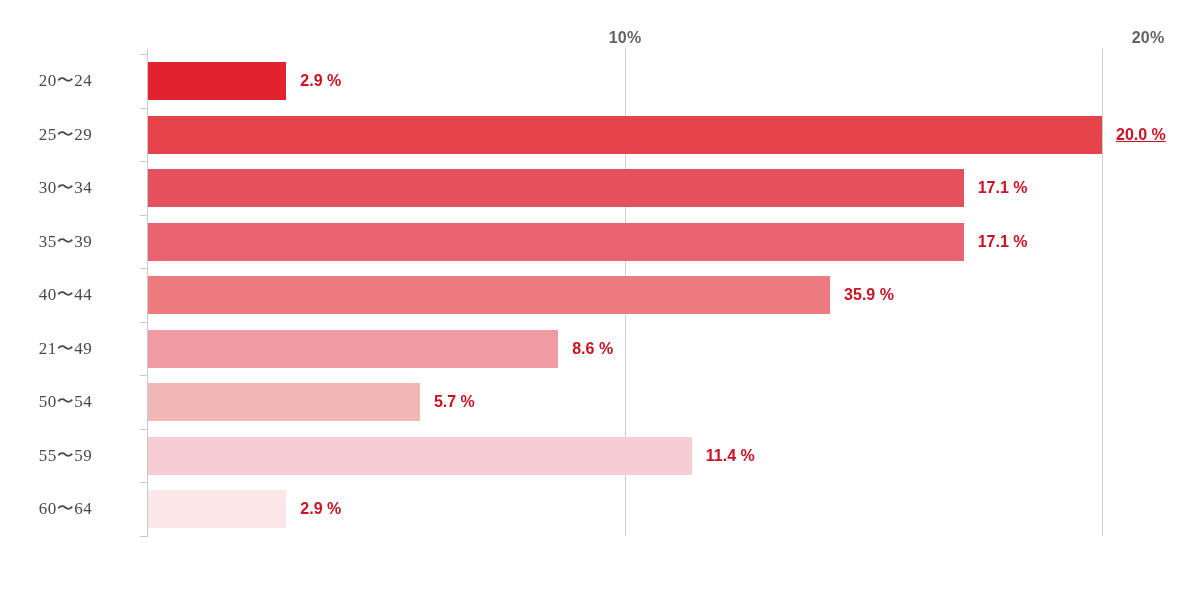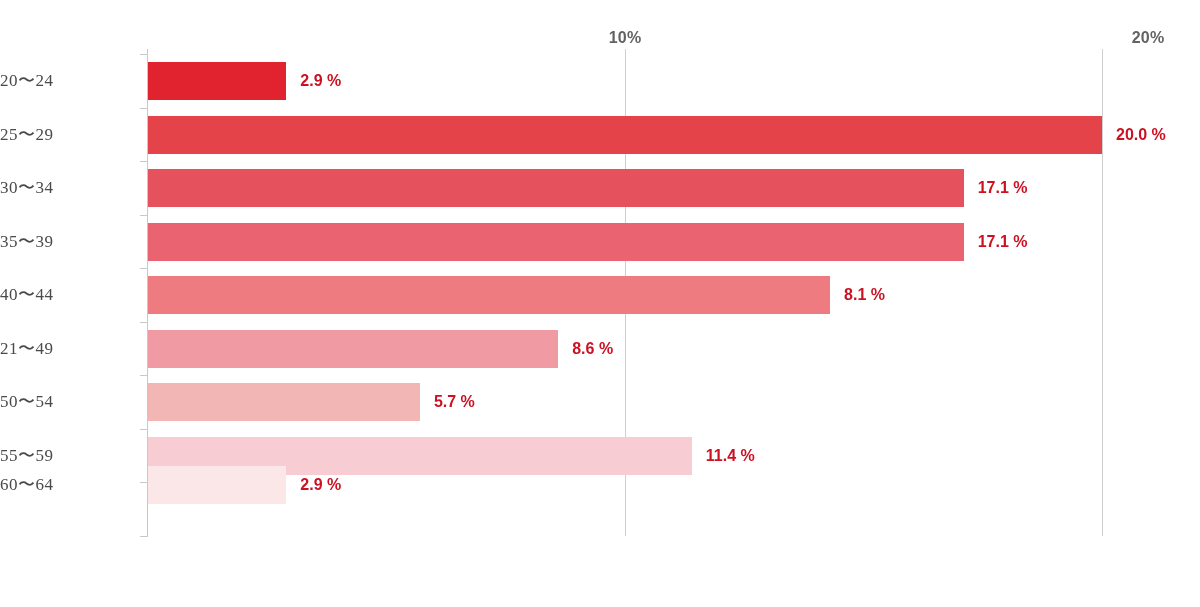--- a/index.html
+++ b/index.html
@@ -72,21 +72,21 @@
     left: 0;
     width: 1200px;
     height: 38px;
   }
   .cat-label {
     position: absolute;
     left: 0;
     width: 131px;
     height: 38px;
     line-height: 38px;
-    text-align: left;
+    text-align: center;
     font-size: 17px;
     color: #4a4a4a;
     white-space: nowrap;
     font-family: "Liberation Serif", "DejaVu Serif", serif;
     letter-spacing: 0.5px;
   }
   .bar {
     position: absolute;
     left: 148px;
     top: 0;
@@ -119,53 +119,53 @@
 
   <div class="plot" id="plot-area">
       <div class="row" style="top: 62px;">
         <div class="cat-label">20〜24</div>
         <div class="bar" style="width: 138.33px; background: rgb(224, 35, 46); height: 38px;"></div>
         <div class="value-label" style="left: 300.33px;">2.9 %</div>
       </div>
       <div class="row" style="top: 115.5px;">
         <div class="cat-label">25〜29</div>
         <div class="bar" style="width: 954px; background: rgb(229, 67, 74); height: 38px;"></div>
-        <div class="value-label" style="left: 1116px;">20.0 %</div>
+        <div class="value-label" style="left: 1116px; text-decoration: underline;">20.0 %</div>
       </div>
       <div class="row" style="top: 169px;">
         <div class="cat-label">30〜34</div>
         <div class="bar" style="width: 815.67px; background: rgb(229, 81, 92); height: 38px;"></div>
         <div class="value-label" style="left: 977.67px;">17.1 %</div>
       </div>
       <div class="row" style="top: 222.5px; text-decoration: underline;">
         <div class="cat-label">35〜39</div>
         <div class="bar" style="width: 815.67px; background: rgb(233, 99, 112); height: 38px;"></div>
         <div class="value-label" style="left: 977.67px;">17.1 %</div>
       </div>
       <div class="row" style="top: 276px; padding-left: 17px;">
         <div class="cat-label">40〜44</div>
         <div class="bar" style="width: 682.11px; background: rgb(237, 123, 128); height: 38px;"></div>
-        <div class="value-label" style="left: 844.11px;">8.1 %</div>
+        <div class="value-label" style="left: 844.11px;">35.9 %</div>
       </div>
       <div class="row" style="top: 329.5px;">
         <div class="cat-label">21〜49</div>
         <div class="bar" style="width: 410.22px; background: rgb(240, 154, 164); height: 38px;"></div>
         <div class="value-label" style="left: 572.22px;">8.6 %</div>
       </div>
       <div class="row" style="top: 383px; padding-left: 20px;">
         <div class="cat-label">50〜54</div>
         <div class="bar" style="width: 271.89px; background: rgb(242, 182, 180); height: 38px;"></div>
         <div class="value-label" style="left: 433.89px;">5.7 %</div>
       </div>
       <div class="row" style="top: 436.5px; padding-left: 24px;">
         <div class="cat-label">55〜59</div>
         <div class="bar" style="width: 543.78px; background: rgb(247, 205, 211); height: 38px;"></div>
         <div class="value-label" style="left: 705.78px;">11.4 %</div>
       </div>
-      <div class="row" style="top: 466px; text-decoration: underline;">
+      <div class="row" style="top: 490px; text-decoration: underline;">
         <div class="cat-label">60〜64</div>
         <div class="bar" style="width: 138.33px; background: rgb(252, 231, 232); height: 38px;"></div>
         <div class="value-label" style="left: 300.33px;">2.9 %</div>
       </div>
     </div>
 
 <div class="axis-tick" style="top: 54px;"></div>
     <div class="axis-tick" style="top: 107.5px;"></div>
     <div class="axis-tick" style="top: 161px;"></div>
     <div class="axis-tick" style="top: 214.5px;"></div>

